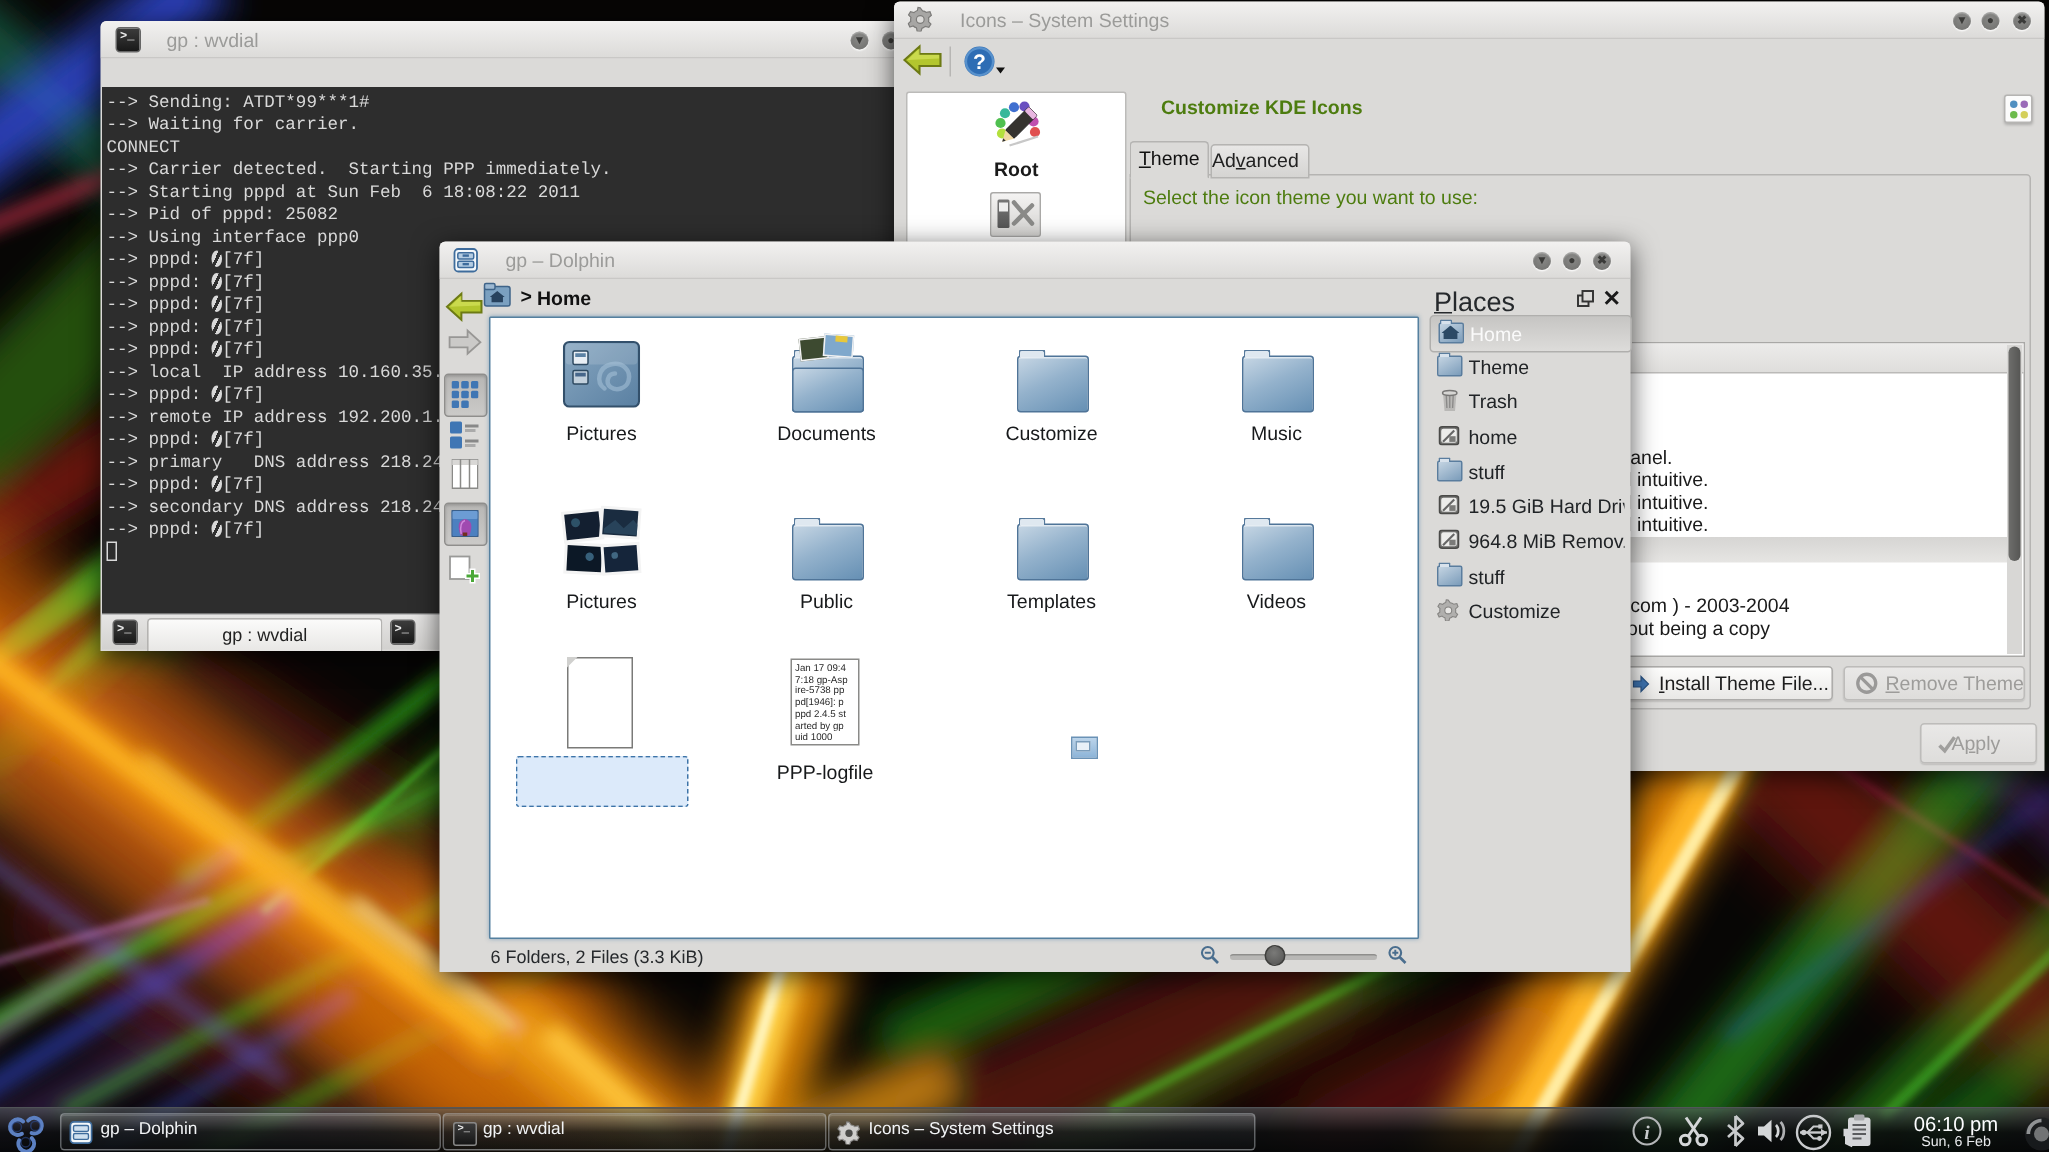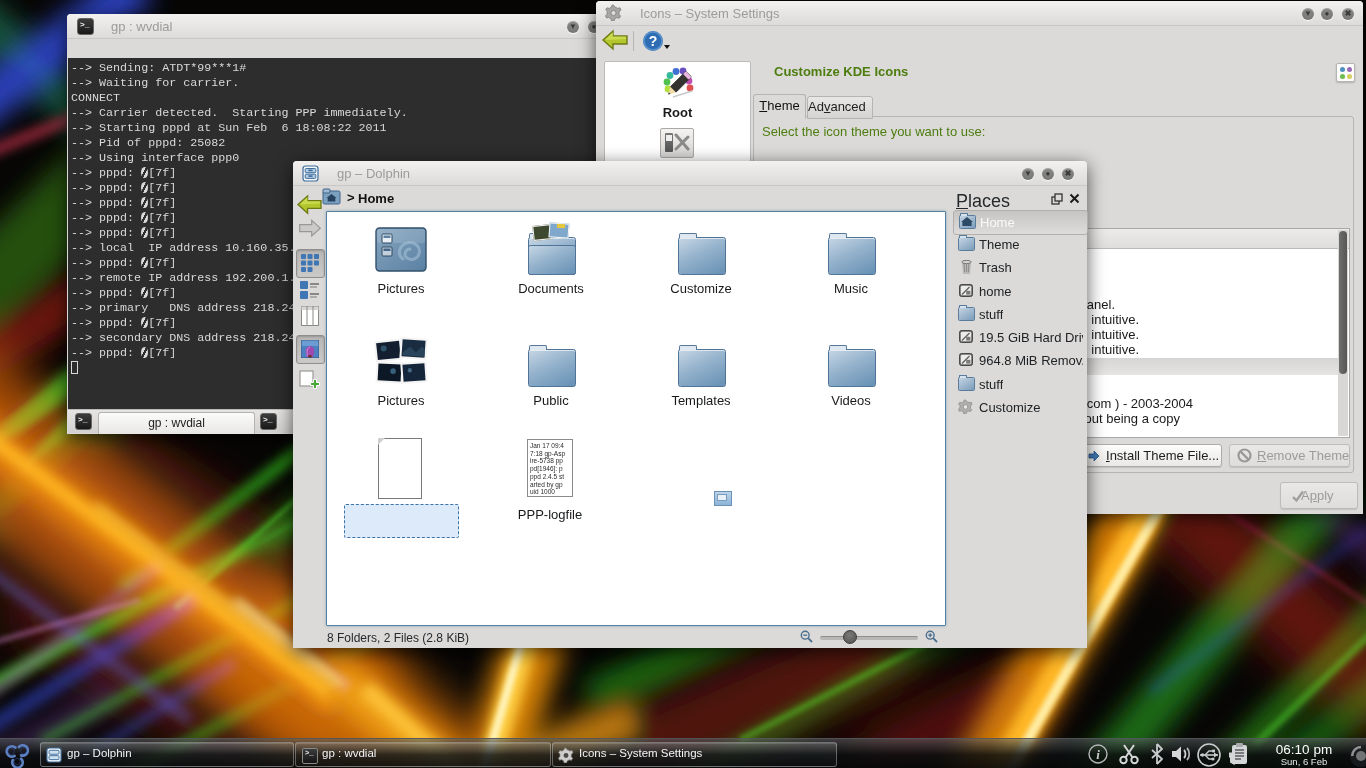--- a/index.html
+++ b/index.html
@@ -398,21 +398,21 @@
 <div class="ilabel" style="left:338px;top:232px;width:140px">Templates</div>
 <div class="ilabel" style="left:488px;top:232px;width:140px">Videos</div>
 <div class="abs" style="left:85px;top:277px;width:42px;height:59px;background:#fff;border:1px solid #7a7a78;box-shadow:inset 0 0 0 1px #fff"></div>
 <div class="abs" style="left:85px;top:277px;width:0;height:0;border-top:7px solid #d0d0ce;border-right:7px solid transparent"></div>
 <div class="abs" style="left:51px;top:343px;width:113px;height:32px;background:#dceafa;border:1px dashed #3d74a8;border-radius:2px"></div>
 <div class="abs" style="left:234px;top:278px;width:46px;height:58px;background:#fff;border:1px solid #8a8a88;overflow:hidden;font-size:6.5px;line-height:7.7px;color:#2a2a2a;padding:2px 1px 0 2px;box-sizing:border-box;font-family:'Liberation Sans'">Jan 17 09:4 7:18 gp-Asp ire-5738 pp pd[1946]: p ppd 2.4.5 st arted by gp uid 1000</div>
 <div class="ilabel" style="left:187px;top:346px;width:140px">PPP-logfile</div>
 <div class="abs" style="left:421px;top:330px;width:16px;height:13px;background:linear-gradient(#bcd4ea,#8cb4d8);border:1px solid #6a92b6"></div>
     <div class="abs" style="left:424px;top:333px;width:8px;height:5px;background:#e8f0f8;border:1px solid #7a9cba"></div>
 
-  <div class="abs" style="left:34px;top:470px;font-size:12px;color:#26292c">8 Folders, 2 Files (2.8 KiB)</div>
+  <div class="abs" style="left:34px;top:470px;font-size:12px;color:#26292c">6 Folders, 2 Files (3.3 KiB)</div>
   <svg class="mag" style="left:507px;top:469px" viewBox="0 0 13 13">
       <circle cx="5.2" cy="5.2" r="3.9" fill="none" stroke="#4a6e8e" stroke-width="1.4"></circle>
       <path d="M8.2 8.2 L12 12" stroke="#4a6e8e" stroke-width="1.8"></path>
       <path d="M3.2 5.2 L7.2 5.2" stroke="#4a6e8e" stroke-width="1.3"></path>
     </svg>
   <div class="abs" style="left:527px;top:475px;width:98px;height:3px;background:#b8b7b5;border-radius:2px;border-top:1px solid #8f8e8c"></div>
   <div class="abs" style="left:550px;top:469px;width:14px;height:14px;border-radius:50%;background:radial-gradient(circle at 45% 35%,#7a7a78,#515150);border:1px solid #3e3e3c;box-sizing:border-box"></div>
   <svg class="mag" style="left:632px;top:469px" viewBox="0 0 13 13">
       <circle cx="5.2" cy="5.2" r="3.9" fill="none" stroke="#4a6e8e" stroke-width="1.4"></circle>
       <path d="M8.2 8.2 L12 12" stroke="#4a6e8e" stroke-width="1.8"></path>

